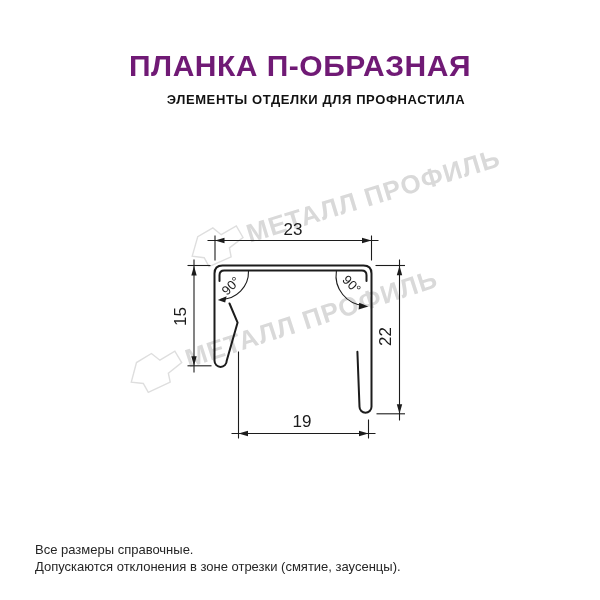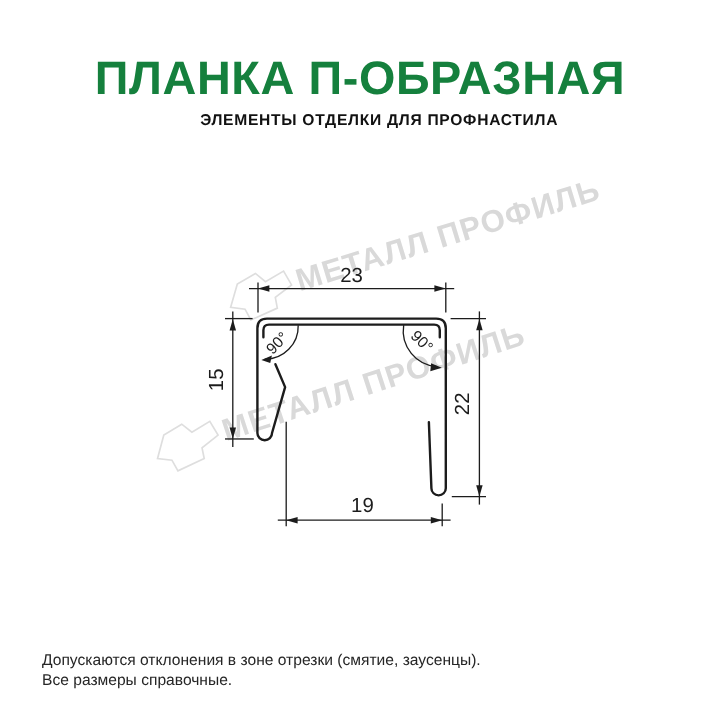--- a/index.html
+++ b/index.html
@@ -1,19 +1,19 @@
 <!DOCTYPE html>
 <html><head>
 <meta charset="utf-8">
 <style>
   html,body{margin:0;padding:0;background:#ffffff;}
   body{width:600px;height:600px;position:relative;overflow:hidden;
        font-family:"Liberation Sans", sans-serif;}
   .header{position:absolute;top:50px;left:0;width:600px;text-align:center;}
-  .title{font-weight:bold;color:#15803d;font-size:39px;line-height:31px;
+  .title{font-weight:bold;color:#701a75;font-size:30px;line-height:31px;
          letter-spacing:0.5px;text-align:center;}
   .subtitle{margin-top:11px;font-weight:bold;color:#111;font-size:13px;
             letter-spacing:0.6px;padding-left:32px;}
   .footer{position:absolute;left:35px;top:541px;color:#262626;font-size:13px;
           line-height:17px;}
   svg{position:absolute;left:0;top:0;}
   svg text{font-family:"Liberation Sans", sans-serif;}
   .dim-num{font-size:17px;fill:#1c1c1c;}
   .ang-num{font-size:13px;fill:#1c1c1c;}
   .wm-text{font-size:26px;font-weight:bold;fill:#d9d9d9;letter-spacing:1px;}
@@ -84,15 +84,15 @@
 
   <text class="dim-num" x="293" y="235" text-anchor="middle">23</text>
   <text class="dim-num" x="302" y="427" text-anchor="middle">19</text>
   <text class="dim-num" text-anchor="middle" transform="translate(185.5,316.5) rotate(-90)">15</text>
   <text class="dim-num" text-anchor="middle" transform="translate(390.5,336.5) rotate(-90)">22</text>
   <text class="ang-num" text-anchor="middle" transform="translate(234,289) rotate(-45)">90°</text>
   <text class="ang-num" text-anchor="middle" transform="translate(348.5,287.5) rotate(45)">90°</text>
 </svg>
 
 <div class="footer">
+  <div>Все размеры справочные.</div>
   <div>Допускаются отклонения в зоне отрезки (смятие, заусенцы).</div>
-  <div>Все размеры справочные.</div>
 </div>
 
 </body></html>

